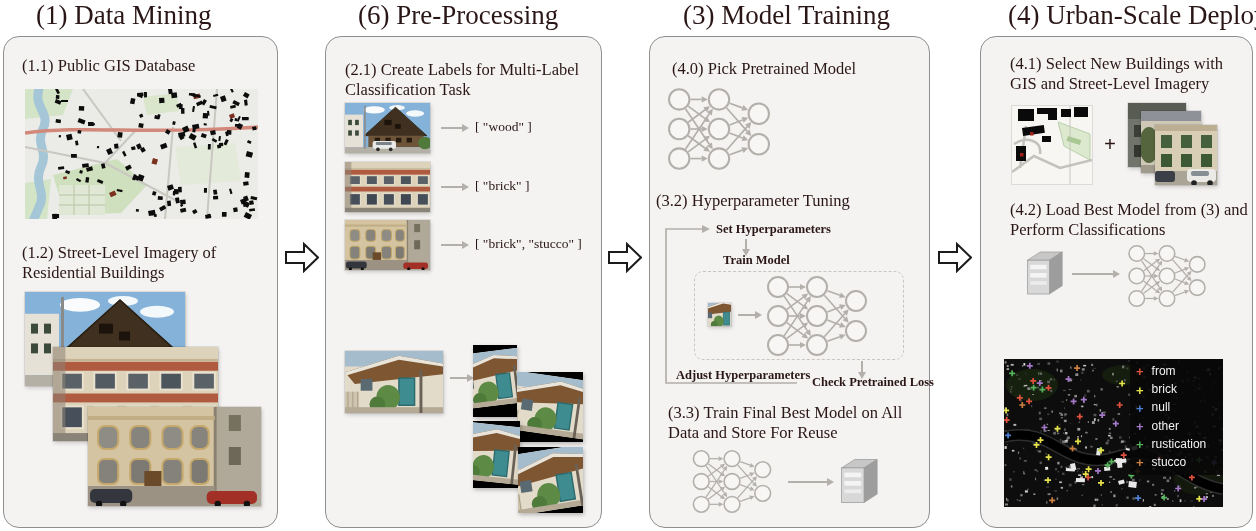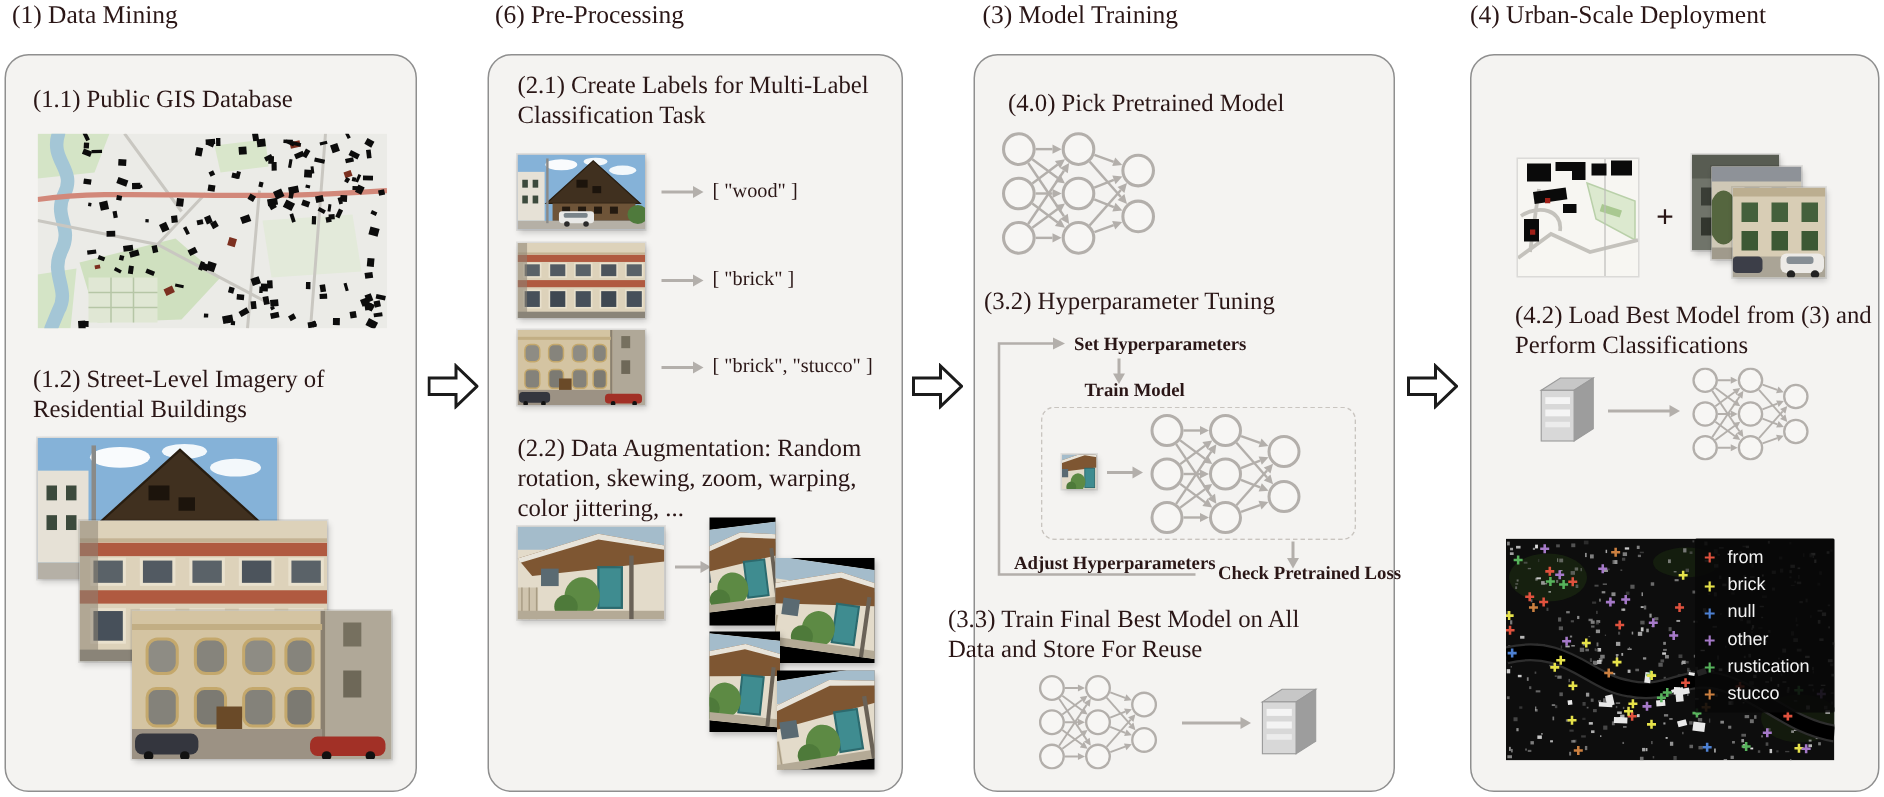--- a/index.html
+++ b/index.html
@@ -6,21 +6,21 @@
     --ink:#2a1616;
     --gline:#b3afab;
     --panel-bg:#f4f3f1;
     --panel-bd:#8f8f8f;
   }
   *{margin:0;padding:0;box-sizing:border-box;}
   html,body{background:#fff;}
   body{font-family:"Liberation Serif", serif; color:var(--ink);}
   .stage{position:relative;width:1256px;height:531px;overflow:hidden;background:#fff;}
 
-  .col-title{position:absolute;top:0;font-size:17px;font-weight:400;color:var(--ink);white-space:nowrap;}
+  .col-title{position:absolute;top:0;font-size:27px;font-weight:400;color:var(--ink);white-space:nowrap;margin-left:28px;}
   .panel{position:absolute;top:36px;height:492px;background:var(--panel-bg);border:1.5px solid var(--panel-bd);border-radius:16px;}
   .hd{position:absolute;font-size:16.5px;line-height:1.2;color:var(--ink);}
   .flow-arrow{position:absolute;width:34px;height:31px;}
 
   .rowlabel{position:absolute;font-size:13.5px;color:var(--ink);white-space:nowrap;}
   .photo{position:absolute;box-shadow:0 0 0 1px rgba(0,0,0,0.08),1px 2px 4px rgba(0,0,0,0.18);background:#ccc;overflow:hidden;}
   .photo svg{display:block;width:100%;height:100%;}
   .imgbox{position:absolute;overflow:hidden;}
   .imgbox svg{display:block;width:100%;height:100%;}
   .augbox{position:absolute;background:#000;overflow:hidden;box-shadow:1px 2px 4px rgba(0,0,0,0.25);}
@@ -299,21 +299,21 @@
     <rect x="0" y="79" width="126" height="20" fill="#9c9284"></rect>
     <rect x="2" y="82" width="42" height="14" rx="5" fill="#34363e"></rect>
     <circle cx="11" cy="97" r="3.2" fill="#111"></circle>
         <circle cx="35" cy="97" r="3.2" fill="#111"></circle>
     <rect x="118" y="84" width="50" height="13" rx="5" fill="#a23026"></rect>
     <circle cx="129" cy="97" r="3.2" fill="#111"></circle>
         <circle cx="158" cy="97" r="3.2" fill="#111"></circle>
   </svg>
     </div>
 
-  <div class="hd" style="left:345px;top:47px;width:248px">(2.1) Create Labels for Multi-Label Classification Task</div>
+  <div class="hd" style="left:345px;top:60px;width:248px">(2.1) Create Labels for Multi-Label Classification Task</div>
 
   <div class="photo" style="left:345px;top:103px;width:85px;height:50px">
       <svg viewBox="0 0 160 95" preserveAspectRatio="none">
     <rect width="160" height="95" fill="#85b2d8"></rect>
     <ellipse cx="55" cy="13" rx="20" ry="7" fill="#fff" opacity="0.95"></ellipse>
     <ellipse cx="98" cy="9" rx="15" ry="5" fill="#fff" opacity="0.9"></ellipse>
     <ellipse cx="132" cy="20" rx="17" ry="6" fill="#fff" opacity="0.9"></ellipse>
     <rect x="0" y="22" width="34" height="62" fill="#e6e1d6"></rect>
     <rect x="6" y="32" width="7" height="10" fill="#3c4a3c"></rect>
         <rect x="19" y="32" width="7" height="10" fill="#3c4a3c"></rect>
@@ -384,21 +384,20 @@
     <circle cx="11" cy="97" r="3.2" fill="#111"></circle>
         <circle cx="35" cy="97" r="3.2" fill="#111"></circle>
     <rect x="118" y="84" width="50" height="13" rx="5" fill="#a23026"></rect>
     <circle cx="129" cy="97" r="3.2" fill="#111"></circle>
         <circle cx="158" cy="97" r="3.2" fill="#111"></circle>
   </svg>
     </div>
   <span class="ar ar-r" style="left:441px;top:244px;width:22px"></span>
   <div class="rowlabel" style="left:475px;top:236px">[ "brick", "stucco" ]</div>
 
-  <div class="hd" style="left:345px;top:289px;width:252px">(2.2) Data Augmentation: Random rotation, skewing, zoom, warping, color jittering, ...</div>
   <div class="photo" style="left:345px;top:351px;width:98px;height:62px">
       <svg viewBox="0 0 100 64" preserveAspectRatio="none">
     <rect width="100" height="64" fill="#e3dbca"></rect>
     <rect x="0" y="0" width="100" height="16" fill="#a4bccb"></rect>
     <polygon points="0,22 55,5 100,13 100,24 10,34" fill="#7e5632"></polygon>
     <polygon points="0,22 55,5 100,13 100,16 55,9 2,25" fill="#e8e4da"></polygon>
     <rect x="55" y="28" width="16" height="28" fill="#3f8c90" stroke="#2c6a6e" stroke-width="1.5"></rect>
     <rect x="16" y="29" width="12" height="12" fill="#5a6a72"></rect>
     <rect x="0" y="42" width="14" height="22" fill="#cfc4ae"></rect>
     <path d="M3,42 v22 M8,42 v22 M13,42 v22" stroke="#a89c84" stroke-width="1"></path>
@@ -589,21 +588,21 @@
         <circle cx="50" cy="40" r="10" fill="#f7f6f4" stroke="#b3afab" stroke-width="2"></circle>
         <circle cx="50" cy="69" r="10" fill="#f7f6f4" stroke="#b3afab" stroke-width="2"></circle>
         <circle cx="89" cy="25" r="10" fill="#f7f6f4" stroke="#b3afab" stroke-width="2"></circle>
         <circle cx="89" cy="55" r="10" fill="#f7f6f4" stroke="#b3afab" stroke-width="2"></circle>
       </svg>
     </div>
   <span class="ar ar-d" style="left:861px;top:361px;height:12px"></span>
   <div class="flowlabel" style="left:676px;top:368px">Adjust Hyperparameters</div>
   <div class="flowlabel" style="left:812px;top:375px">Check Pretrained Loss</div>
 
-  <div class="hd" style="left:632px;top:403px;width:252px">(3.3) Train Final Best Model on All Data and Store For Reuse</div>
+  <div class="hd" style="left:668px;top:403px;width:252px">(3.3) Train Final Best Model on All Data and Store For Reuse</div>
   <div class="icon" style="left:690px;top:450px;width:84px;height:63px">
       <svg viewBox="0 0 100 80" preserveAspectRatio="xMidYMid meet">
         <line x1="22.0" y1="11.0" x2="33.0" y2="11.0" stroke="#b3afab" stroke-width="1.6"></line>
         <polygon points="39.0,11.0 33.0,14.0 33.0,8.0" fill="#b3afab"></polygon>
         <line x1="19.8" y1="17.6" x2="36.4" y2="29.9" stroke="#b3afab" stroke-width="1.6"></line>
         <polygon points="41.2,33.4 34.6,32.3 38.1,27.4" fill="#b3afab"></polygon>
         <line x1="17.1" y1="20.1" x2="40.5" y2="54.9" stroke="#b3afab" stroke-width="1.6"></line>
         <polygon points="43.9,59.9 38.0,56.6 43.0,53.2" fill="#b3afab"></polygon>
         <line x1="19.8" y1="33.4" x2="36.4" y2="21.1" stroke="#b3afab" stroke-width="1.6"></line>
         <polygon points="41.2,17.6 38.1,23.6 34.6,18.7" fill="#b3afab"></polygon>
@@ -644,20 +643,21 @@
       <svg viewBox="0 0 46 52">
     <polygon points="6,12 20,3 44,3 30,12" fill="#c7c7c7" stroke="#9a9a9a" stroke-width="0.8"></polygon>
     <polygon points="30,12 44,3 44,40 30,49" fill="#9d9d9d" stroke="#9a9a9a" stroke-width="0.8"></polygon>
     <rect x="6" y="12" width="24" height="37" fill="#d8d8d8" stroke="#9a9a9a" stroke-width="0.8"></rect>
     <rect x="9" y="17" width="18" height="5" fill="#f4f4f4"></rect>
     <rect x="9" y="26" width="18" height="5" fill="#f4f4f4"></rect>
     <rect x="9" y="35" width="18" height="4" fill="#ececec"></rect>
   </svg>
     </div>
 
+  <div class="hd" style="left:1010px;top:54px;width:236px">(4.1) Select New Buildings with GIS and Street-Level Imagery</div>
   <div class="imgbox" style="left:1012px;top:106px;width:80px;height:78px;box-shadow:0 0 0 1px rgba(0,0,0,0.1)">
       <svg viewBox="0 0 80 78">
     <rect width="80" height="78" fill="#f7f6f2"></rect>
     <polygon points="46,16 78,28 78,54 52,40" fill="#dce9cf" stroke="#b9d0a9" stroke-width="1"></polygon>
     <rect x="56" y="30" width="14" height="5" fill="#a9c891" transform="rotate(18 56 30)"></rect>
     <path d="M0,66 L22,50 L48,62 L80,54 M14,20 L8,62 M2,38 C14,30 30,34 28,48" fill="none" stroke="#c4c2bc" stroke-width="2.5"></path>
     <line x1="58" y1="0" x2="58" y2="78" stroke="#bdbdb9" stroke-width="0.8"></line>
     <rect x="6" y="3" width="16" height="12" fill="#0a0a0a"></rect>
     <polygon points="25,2 45,2 45,14 36,14 36,8 25,8" fill="#0a0a0a"></polygon>
     <rect x="49" y="3" width="10" height="8" fill="#0a0a0a"></rect>

